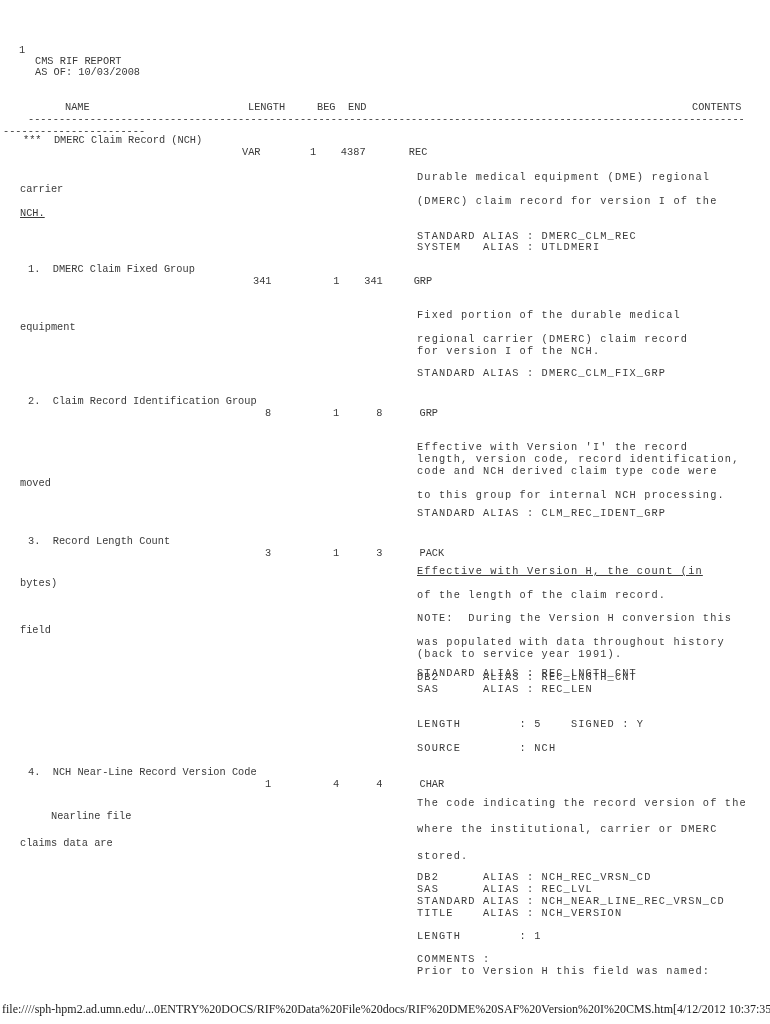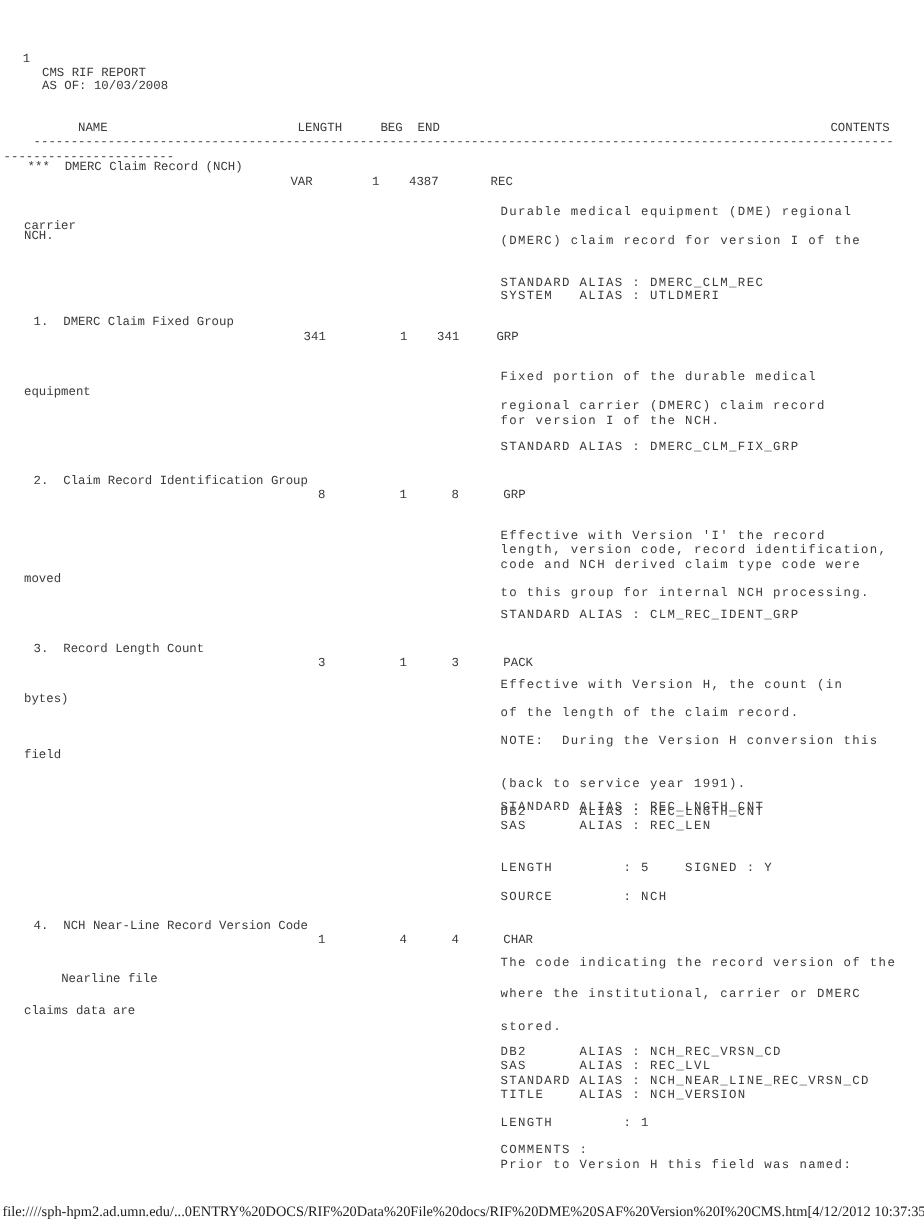--- a/index.html
+++ b/index.html
@@ -44,45 +44,46 @@
     <pre class="ln" style="left: 317px; top: 102px;">BEG</pre>
     <pre class="ln" style="left: 348px; top: 102px;">END</pre>
     <pre class="ln" style="left: 692px; top: 102px;">CONTENTS</pre>
     <pre class="ln" style="left: 28px; top: 114px;">--------------------------------------------------------------------------------------------------------------------</pre>
     <pre class="ln" style="left: 3px; top: 126px;">-----------------------</pre>
     <pre class="ln" style="left: 23px; top: 135px;">***  DMERC Claim Record (NCH)</pre>
     <pre class="ln" style="left: 242px; top: 147px;">VAR        1    4387       REC</pre>
     <pre class="ln w" style="left: 417px; top: 172px; text-align: right;">Durable medical equipment (DME) regional</pre>
     <pre class="ln" style="left: 20px; top: 184px;">carrier</pre>
     <pre class="ln w" style="left: 417px; top: 196px;">(DMERC) claim record for version I of the</pre>
-    <pre class="ln" style="left: 20px; top: 192px;">NCH.</pre>
+    <pre class="ln" style="left: 20px; top: 208px; text-decoration: underline;">NCH.</pre>
     <pre class="ln w" style="left: 417px; top: 231px;">STANDARD ALIAS : DMERC_CLM_REC</pre>
     <pre class="ln w" style="left: 417px; top: 242px;">SYSTEM   ALIAS : UTLDMERI</pre>
     <pre class="ln" style="left: 28px; top: 264px;">1.  DMERC Claim Fixed Group</pre>
     <pre class="ln" style="left: 253px; top: 276px;">341          1    341     GRP</pre>
     <pre class="ln w" style="left: 417px; top: 310px;">Fixed portion of the durable medical</pre>
     <pre class="ln" style="left: 20px; top: 322px;">equipment</pre>
     <pre class="ln w" style="left: 417px; top: 334px;">regional carrier (DMERC) claim record</pre>
     <pre class="ln w" style="left: 417px; top: 346px;">for version I of the NCH.</pre>
     <pre class="ln w" style="left: 417px; top: 368px;">STANDARD ALIAS : DMERC_CLM_FIX_GRP</pre>
     <pre class="ln" style="left: 28px; top: 396px;">2.  Claim Record Identification Group</pre>
     <pre class="ln" style="left: 265px; top: 408px;">8          1      8      GRP</pre>
     <pre class="ln w" style="left: 417px; top: 442px;">Effective with Version 'I' the record</pre>
     <pre class="ln w" style="left: 417px; top: 466px;">code and NCH derived claim type code were</pre>
     <pre class="ln w" style="left: 417px; top: 454px;">length, version code, record identification,</pre>
     <pre class="ln" style="left: 20px; top: 478px;">moved</pre>
     <pre class="ln w" style="left: 417px; top: 490px;">to this group for internal NCH processing.</pre>
     <pre class="ln w" style="left: 417px; top: 508px;">STANDARD ALIAS : CLM_REC_IDENT_GRP</pre>
     <pre class="ln" style="left: 28px; top: 536px;">3.  Record Length Count</pre>
     <pre class="ln" style="left: 265px; top: 548px;">3          1      3      PACK</pre>
-    <pre class="ln w" style="left: 417px; top: 566px;">Effective with Version H, the count (in</pre>
+    <pre class="ln w" style="left: 417px; top: 566px; text-decoration: underline;">Effective with Version H, the count (in</pre>
     <pre class="ln" style="left: 20px; top: 578px;">bytes)</pre>
     <pre class="ln w" style="left: 417px; top: 590px;">of the length of the claim record.</pre>
     <pre class="ln w" style="left: 417px; top: 613px;">NOTE:  During the Version H conversion this</pre>
     <pre class="ln" style="left: 20px; top: 625px;">field</pre>
+    <pre class="ln w" style="left: 417px; top: 637px;">was populated with data throughout history</pre>
     <pre class="ln w" style="left: 417px; top: 649px;">(back to service year 1991).</pre>
     <pre class="ln w" style="left: 417px; top: 672px;">DB2      ALIAS : REC_LNGTH_CNT</pre>
     <pre class="ln w" style="left: 417px; top: 684px;">SAS      ALIAS : REC_LEN</pre>
     <pre class="ln w" style="left: 417px; top: 668px;">STANDARD ALIAS : REC_LNGTH_CNT</pre>
     <pre class="ln w" style="left: 417px; top: 719px;">LENGTH        : 5    SIGNED : Y</pre>
     <pre class="ln w" style="left: 417px; top: 743px;">SOURCE        : NCH</pre>
     <pre class="ln" style="left: 28px; top: 767px;">4.  NCH Near-Line Record Version Code</pre>
     <pre class="ln" style="left: 265px; top: 779px;">1          4      4      CHAR</pre>
     <pre class="ln w" style="left: 417px; top: 798px;">The code indicating the record version of the</pre>
     <pre class="ln" style="left: 20px; top: 811px; padding-left: 31px;">Nearline file</pre>

